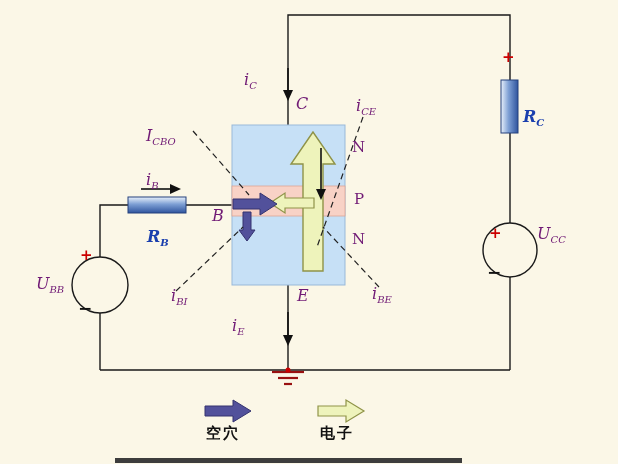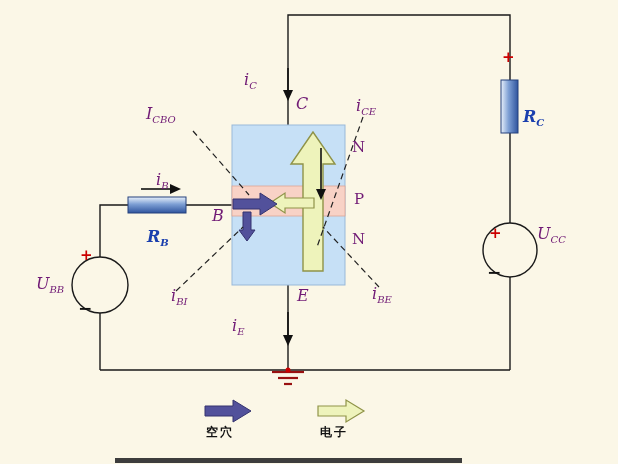--- a/index.html
+++ b/index.html
@@ -13,21 +13,21 @@
   .lbl {
     position:absolute; font-size:16px; font-style:italic;
     color:#701a75; white-space:nowrap; line-height:1;
   }
   .lbl sub { font-size:10px; font-style:italic; vertical-align:-4px; }
   .upright { font-style:normal; font-size:15px; }
   .blue { color:#1a3fae; font-weight:bold;margin-top:13px; }
   .red { color:#cc0000; font-style:normal; font-weight:bold; font-size:15px; }
   .minus { font-style:normal; font-weight:bold; font-size:17px; color:#111; }
   .cjk {
-    font-style:normal; font-weight:bold; font-size:12px; letter-spacing:2px;
+    font-style:normal; font-weight:bold; font-size:15px; letter-spacing:2px;
     font-family:"DejaVu Sans", sans-serif; color:#111;
   }
   .caption-strip {
     position:absolute; left:115px; top:458px; width:347px; height:5px;
     background:#3d3d3d;
   }
 </style>
 </head>
 <body>
 
@@ -105,27 +105,27 @@
     </g>
     <circle cx="288" cy="370" r="2.5" fill="#cc0000"></circle>
 
     <polygon points="205,406 233,406 233,400 251,411 233,422 233,416 205,416" stroke="#34336e" stroke-width="1" fill="#52519b"></polygon>
     <polygon points="318,406 346,406 346,400 364,411 346,422 346,416 318,416" stroke="#8f9348" stroke-width="1.2" fill="#eef3bb"></polygon>
   </svg>
 
   <div class="lbl" style="left:244px;top:72px"><span>i</span><sub>C</sub></div>
   <div class="lbl" style="left:296px;top:96px">C</div>
   <div class="lbl" style="left:356px;top:98px"><span>i</span><sub>CE</sub></div>
-  <div class="lbl" style="left:146px;top:106px"><span>I</span><sub>CBO</sub></div>
+  <div class="lbl" style="left:146px;top:128px"><span>I</span><sub>CBO</sub></div>
 
   <div class="lbl upright" style="left:352px;top:140px">N</div>
   <div class="lbl upright" style="left:354px;top:192px">P</div>
   <div class="lbl upright" style="left:352px;top:232px">N</div>
 
-  <div class="lbl" style="left:156px;top:172px"><span>i</span><sub>B</sub></div>
+  <div class="lbl" style="left:146px;top:172px"><span>i</span><sub>B</sub></div>
   <div class="lbl blue" style="left:147px;top:216px"><span>R</span><sub>B</sub></div>
   <div class="lbl" style="left:212px;top:208px">B</div>
 
   <div class="lbl" style="left:171px;top:288px"><span>i</span><sub>BI</sub></div>
   <div class="lbl" style="left:372px;top:286px"><span>i</span><sub>BE</sub></div>
 
   <div class="lbl" style="left:297px;top:288px">E</div>
   <div class="lbl" style="left:232px;top:318px"><span>i</span><sub>E</sub></div>
 
   <div class="lbl" style="left:36px;top:276px"><span>U</span><sub>BB</sub></div>

